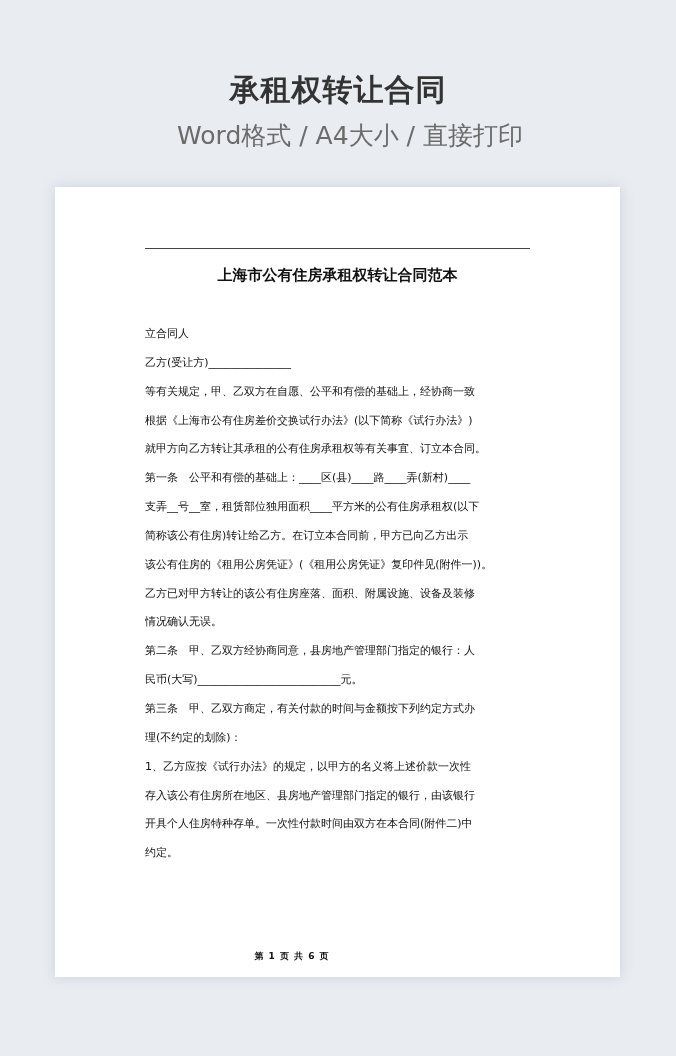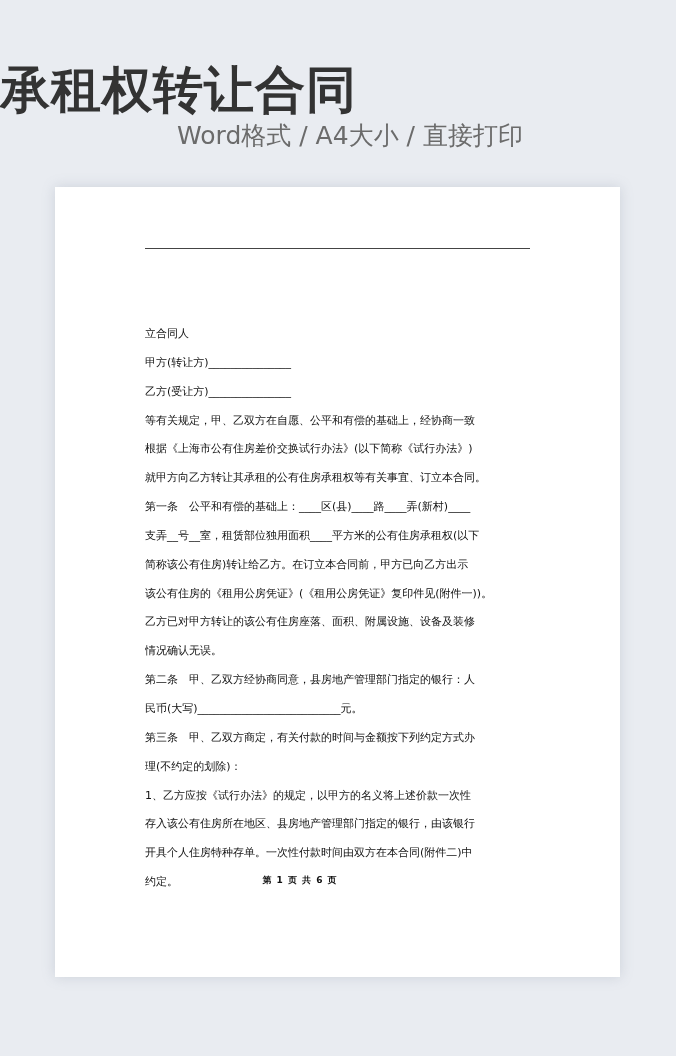--- a/index.html
+++ b/index.html
@@ -12,22 +12,22 @@
       background: #e9ecf1;
       position: relative;
       overflow: hidden;
       font-family: "DejaVu Sans", "Liberation Sans", sans-serif;
     }
     .hero-title {
       position: absolute;
       left: 0;
       width: 676px;
       top: 62px;
-      text-align: left;
-      font-size: 50px;
+      text-align: center;
+      font-size: 30px;
       font-weight: bold;
       color: #333333;
       letter-spacing: 1px;
       line-height: 56px;
     }
     .hero-subtitle {
       position: absolute;
       left: 12px;
       width: 676px;
       top: 118px;
@@ -75,41 +75,40 @@
     .line {
       height: 28.85px;
       line-height: 28.85px;
       white-space: nowrap;
       overflow: hidden;
     }
     .footer {
       position: absolute;
       left: 0;
       width: 474px;
-      top: 686px;
+      top: 762px;
       text-align: center;
       font-size: 9px;
       font-weight: bold;
       color: #111111;
       letter-spacing: 1px;
       line-height: 14px;
-      padding-left: 8px;
     }
   </style>
 </head>
 <body>
 
 <div class="hero-title">承租权转让合同</div>
 <div class="hero-subtitle">Word格式 / A4大小 / 直接打印</div>
 
 <div class="page">
   <div class="rule"></div>
+  <div class="doc-title">上海市公有住房承租权转让合同范本</div>
   <div class="body-text">
     <div class="line">立合同人</div>
-    <div class="line">甲方(转让方)_______________</div>
     <div class="line">乙方(受让方)_______________</div>
     <div class="line">等有关规定，甲、乙双方在自愿、公平和有偿的基础上，经协商一致</div>
     <div class="line">根据《上海市公有住房差价交换试行办法》(以下简称《试行办法》)</div>
     <div class="line">就甲方向乙方转让其承租的公有住房承租权等有关事宜、订立本合同。</div>
     <div class="line">第一条　公平和有偿的基础上：____区(县)____路____弄(新村)____</div>
     <div class="line">支弄__号__室，租赁部位独用面积____平方米的公有住房承租权(以下</div>
     <div class="line">简称该公有住房)转让给乙方。在订立本合同前，甲方已向乙方出示</div>
     <div class="line">该公有住房的《租用公房凭证》(《租用公房凭证》复印件见(附件一))。</div>
     <div class="line">乙方已对甲方转让的该公有住房座落、面积、附属设施、设备及装修</div>
     <div class="line">情况确认无误。</div>

